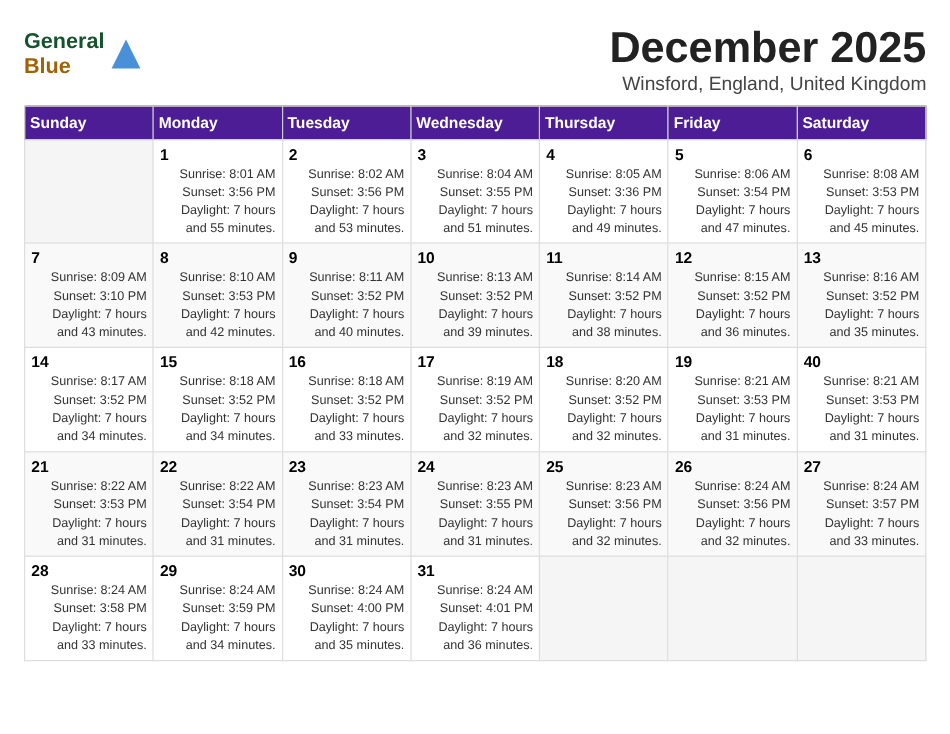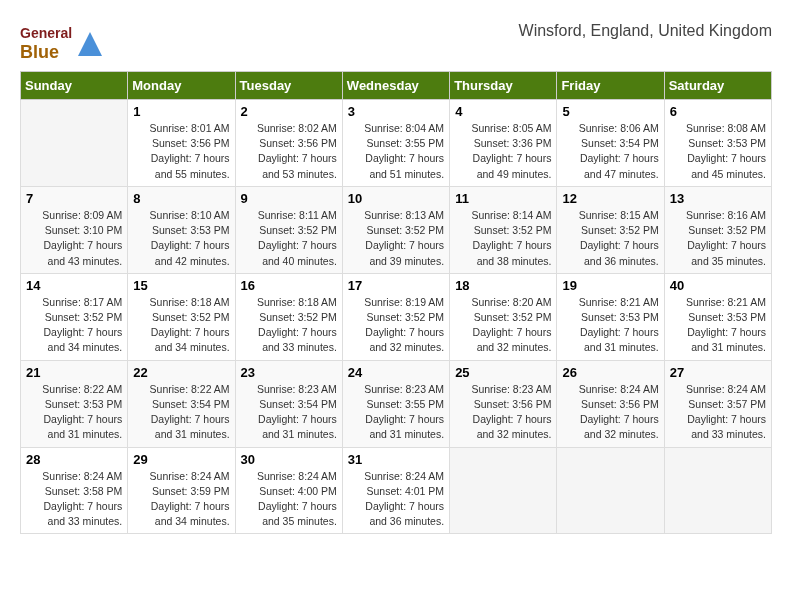--- a/index.html
+++ b/index.html
@@ -15,23 +15,23 @@
       justify-content: space-between;
       align-items: flex-start;
       margin-bottom: 4px;
     }
     .logo {
       display: flex;
       align-items: center;
       margin-top: 4px;
     }
     .logo-text-general {
-      font-size: 14px;
-      font-weight: bold;
-      color: #7f1d1d;
+      font-size: 18px;
+      font-weight: bold;
+      color: #14532d;
     }
     .logo-text-blue {
       font-size: 18px;
       font-weight: bold;
       color: #a16207;
     }
     .logo-icon {
       width: 28px;
       height: 28px;
       margin-left: 4px;
@@ -50,21 +50,21 @@
       color: #444;
       margin-top: 2px;
     }
     table {
       width: 100%;
       border-collapse: collapse;
       margin-top: 8px;
       font-size: 11px;
     }
     thead tr th {
-      background-color: #4d7c0f;
+      background-color: #4c1d95;
       color: #fff;
       padding: 6px 4px;
       text-align: left;
       font-size: 13px;
       font-weight: bold;
       border: 1px solid #ccc;
     }
     tbody tr td {
       vertical-align: top;
       padding: 4px 5px;
@@ -99,20 +99,21 @@
   <div class="logo">
     <span>
       <span class="logo-text-general">General</span><br>
       <span class="logo-text-blue">Blue</span>
     </span>
     <svg class="logo-icon" viewBox="0 0 28 28">
       <polygon points="14,2 26,26 2,26" fill="#4a90d9"></polygon>
     </svg>
   </div>
   <div class="title-block">
+    <div class="month-title">December 2025</div>
     <div class="subtitle">Winsford, England, United Kingdom</div>
   </div>
 </div>
 
 <table>
   <thead>
     <tr>
     <th>Sunday</th>
         <th>Monday</th>
         <th>Tuesday</th>

